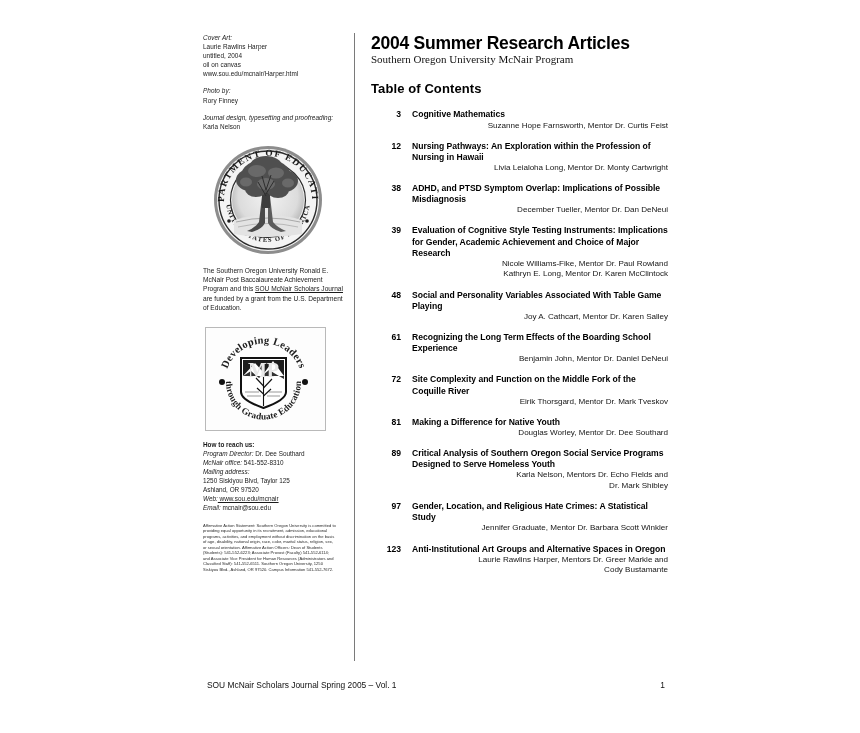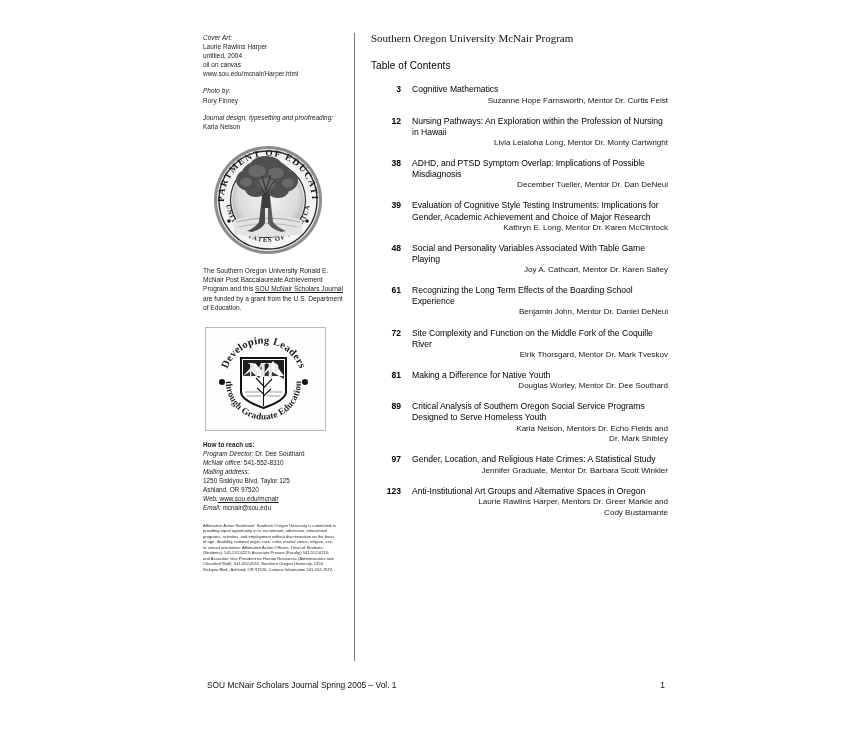--- a/index.html
+++ b/index.html
@@ -151,22 +151,22 @@
     margin: 0 0 1px 0;
   }
   .doc-sub {
     font-size: 11px;
     line-height: 11.4px;
     color: #111;
     font-family: Liberation Serif, serif;
   }
   .toc-heading {
     margin-top: 16px;
-    font-size: 10px;
-    font-weight: normal;
+    font-size: 13px;
+    font-weight: bold;
     letter-spacing: 0.1px;
   }
 
   .toc-list {
     margin-top: 13px;
   }
   .toc-entry {
     display: flex;
     margin-bottom: 9.5px;
   }
@@ -177,21 +177,21 @@
     font-size: 8.6px;
     font-weight: bold;
     padding-right: 11px;
     line-height: 11.1px;
   }
   .toc-body {
     flex: 1;
   }
   .toc-title {
     font-size: 8.6px;
-    font-weight: normal;
+    font-weight: bold;
     line-height: 11.1px;
     letter-spacing: -0.03px;
   }
   .toc-authors {
     font-size: 8.1px;
     line-height: 10.7px;
     color: #161616;
     letter-spacing: -0.03px;
     text-align: right;
   }
@@ -346,20 +346,21 @@
         <div><span class="ital">Web:</span><span class="ul"> www.sou.edu/mcnair</span></div>
         <div><span class="ital">Email:</span><span> mcnair@sou.edu</span></div>
       </div>
 
       <div class="fineprint">Affirmative Action Statement: Southern Oregon University is committed to providing equal opportunity in its recruitment, admission, educational programs, activities, and employment without discrimination on the basis of age, disability, national origin, race, color, marital status, religion, sex, or sexual orientation. Affirmative Action Officers: Dean of Students (Students): 541-552-6223; Associate Provost (Faculty) 541-552-6114; and Associate Vice President for Human Resources (Administrators and Classified Staff): 541-552-6511. Southern Oregon University, 1250 Siskiyou Blvd., Ashland, OR 97520. Campus Information 541-552-7672.</div>
 
     </div>
 
     <div class="col-right">
 
+      <div class="doc-title">2004 Summer Research Articles</div>
       <div class="doc-sub">
         <div>Southern Oregon University McNair Program</div>
       </div>
 
       <div class="toc-heading">Table of Contents</div>
 
       <div class="toc-list">
           <div class="toc-entry">
             <div class="toc-page">3</div>
             <div class="toc-body">
@@ -378,20 +379,21 @@
             <div class="toc-page">38</div>
             <div class="toc-body">
               <div class="toc-title">ADHD, and PTSD Symptom Overlap: Implications of Possible Misdiagnosis</div>
               <div class="toc-authors">December Tueller, Mentor Dr. Dan DeNeui</div>
             </div>
           </div>
           <div class="toc-entry">
             <div class="toc-page">39</div>
             <div class="toc-body">
               <div class="toc-title">Evaluation of Cognitive Style Testing Instruments: Implications for Gender, Academic Achievement and Choice of Major Research</div>
+              <div class="toc-authors">Nicole Williams-Fike, Mentor Dr. Paul Rowland</div>
               <div class="toc-authors">Kathryn E. Long, Mentor Dr. Karen McClintock</div>
             </div>
           </div>
           <div class="toc-entry">
             <div class="toc-page">48</div>
             <div class="toc-body">
               <div class="toc-title">Social and Personality Variables Associated With Table Game Playing</div>
               <div class="toc-authors">Joy A. Cathcart, Mentor Dr. Karen Salley</div>
             </div>
           </div>

